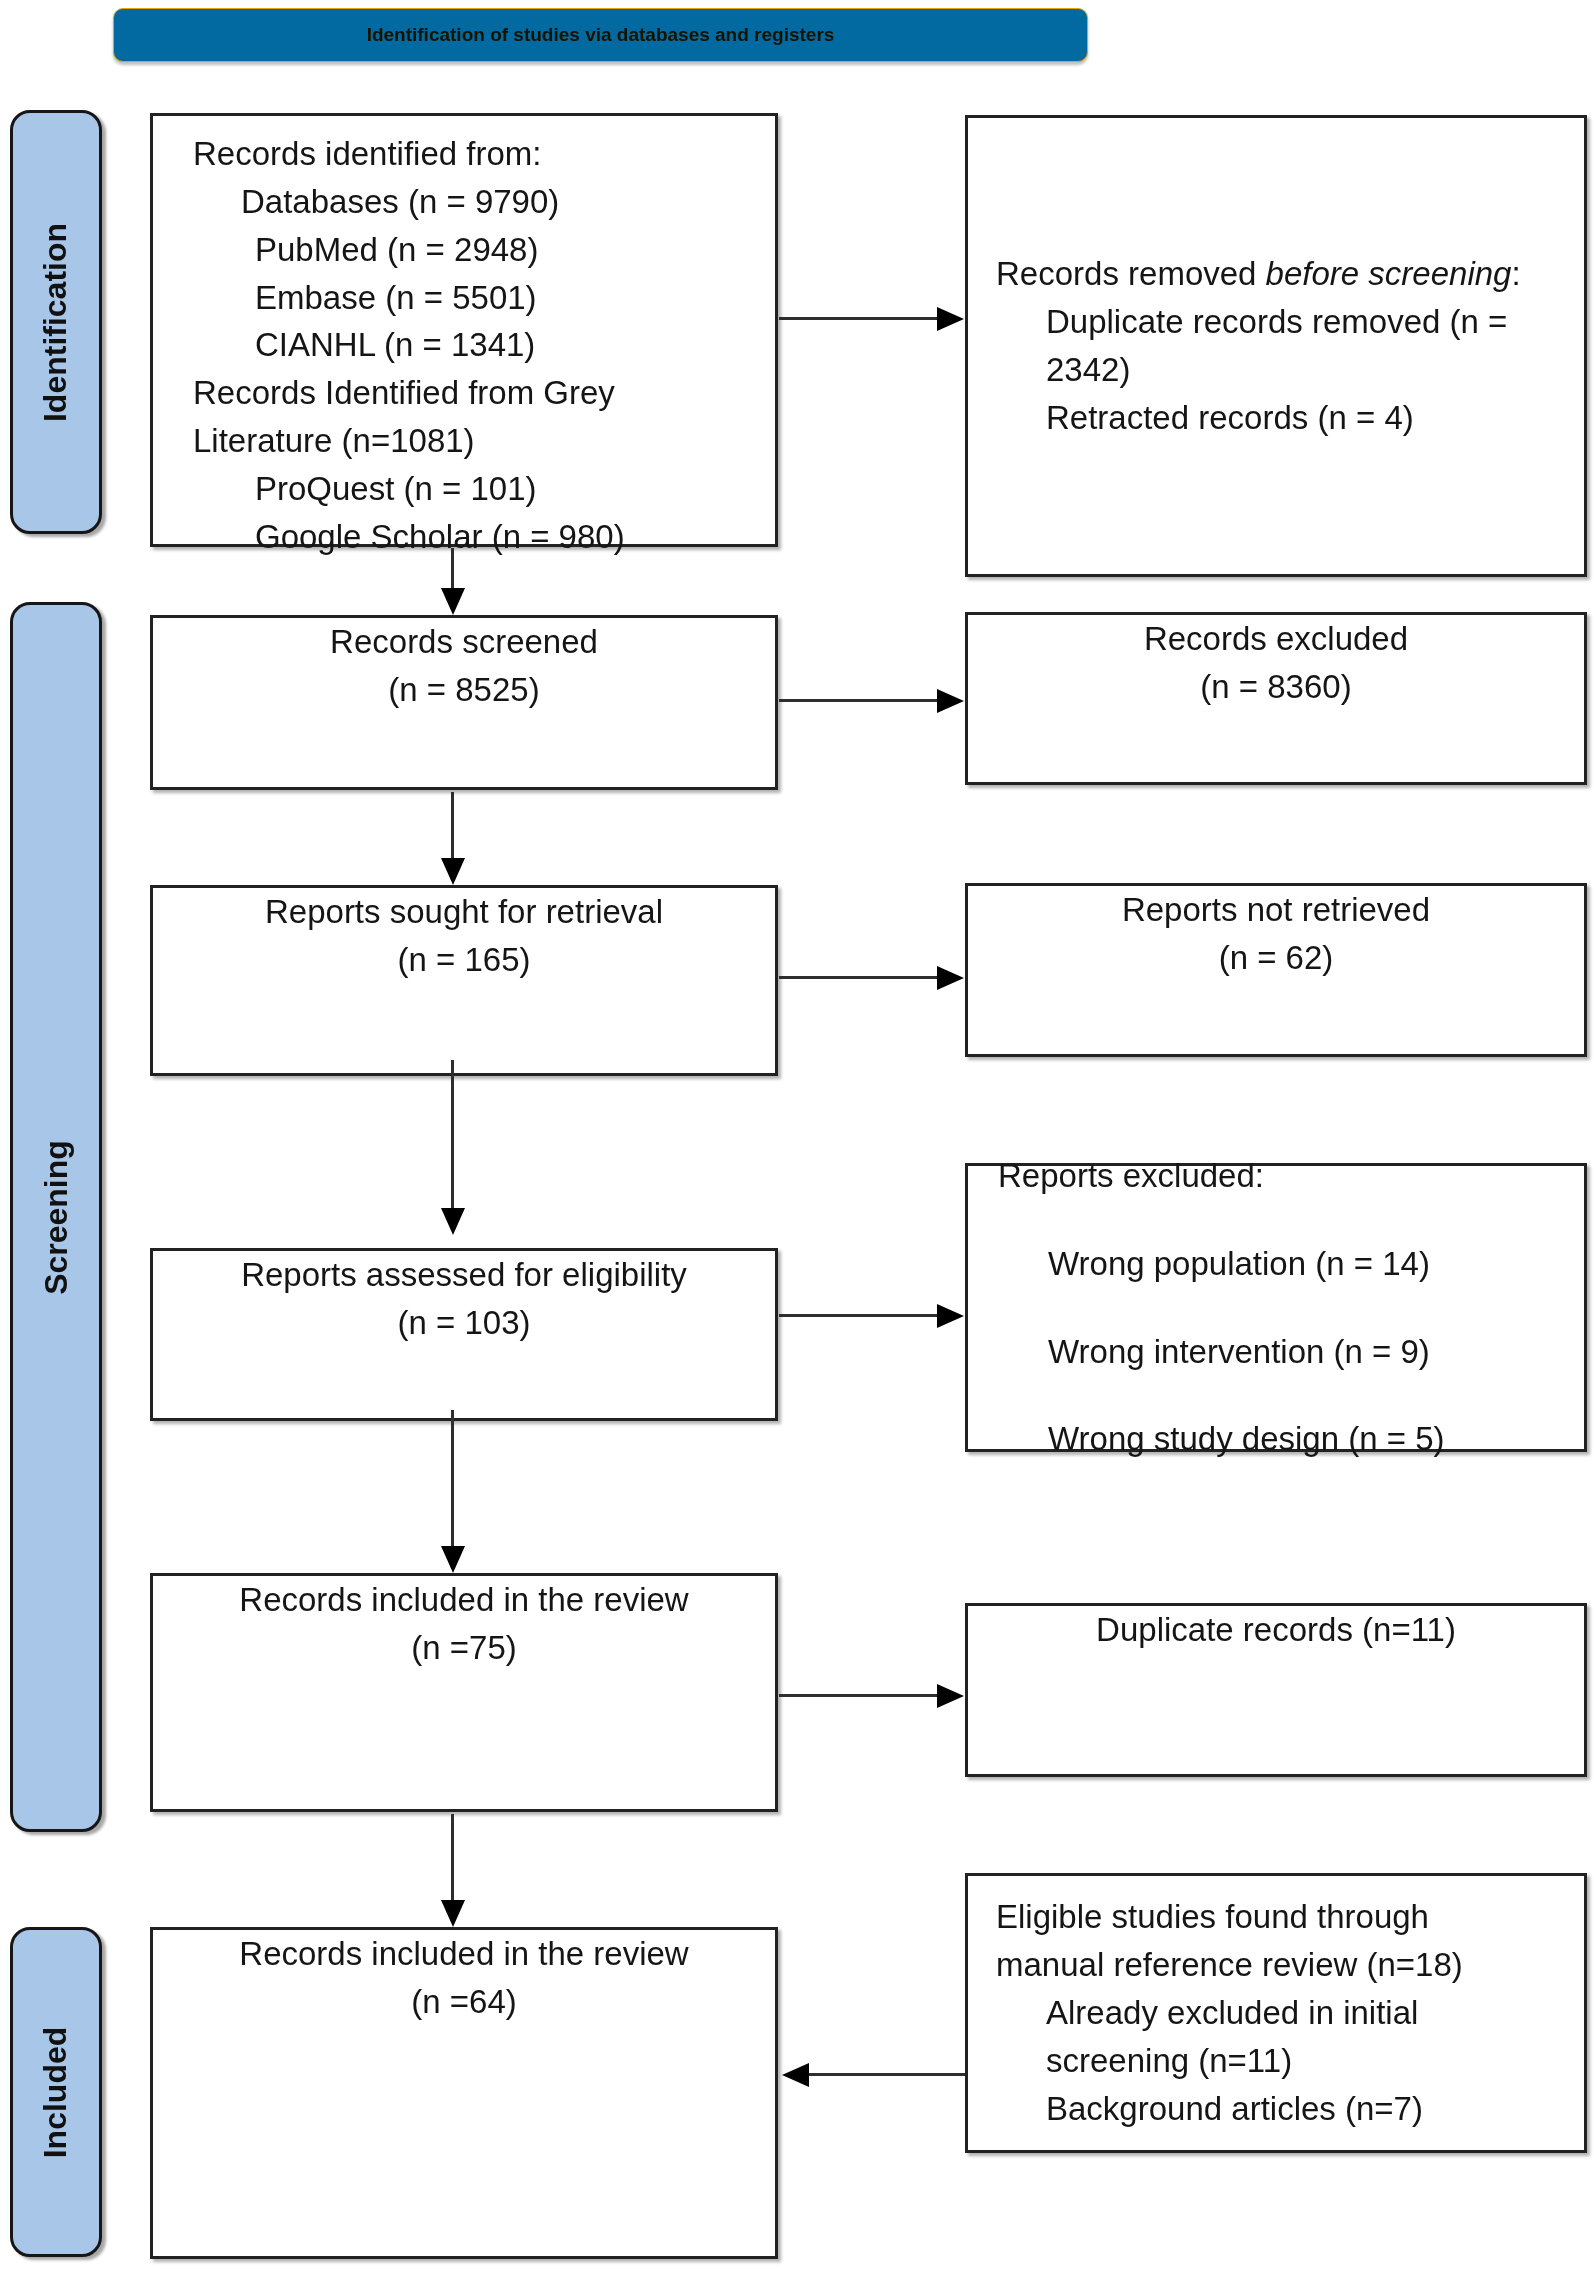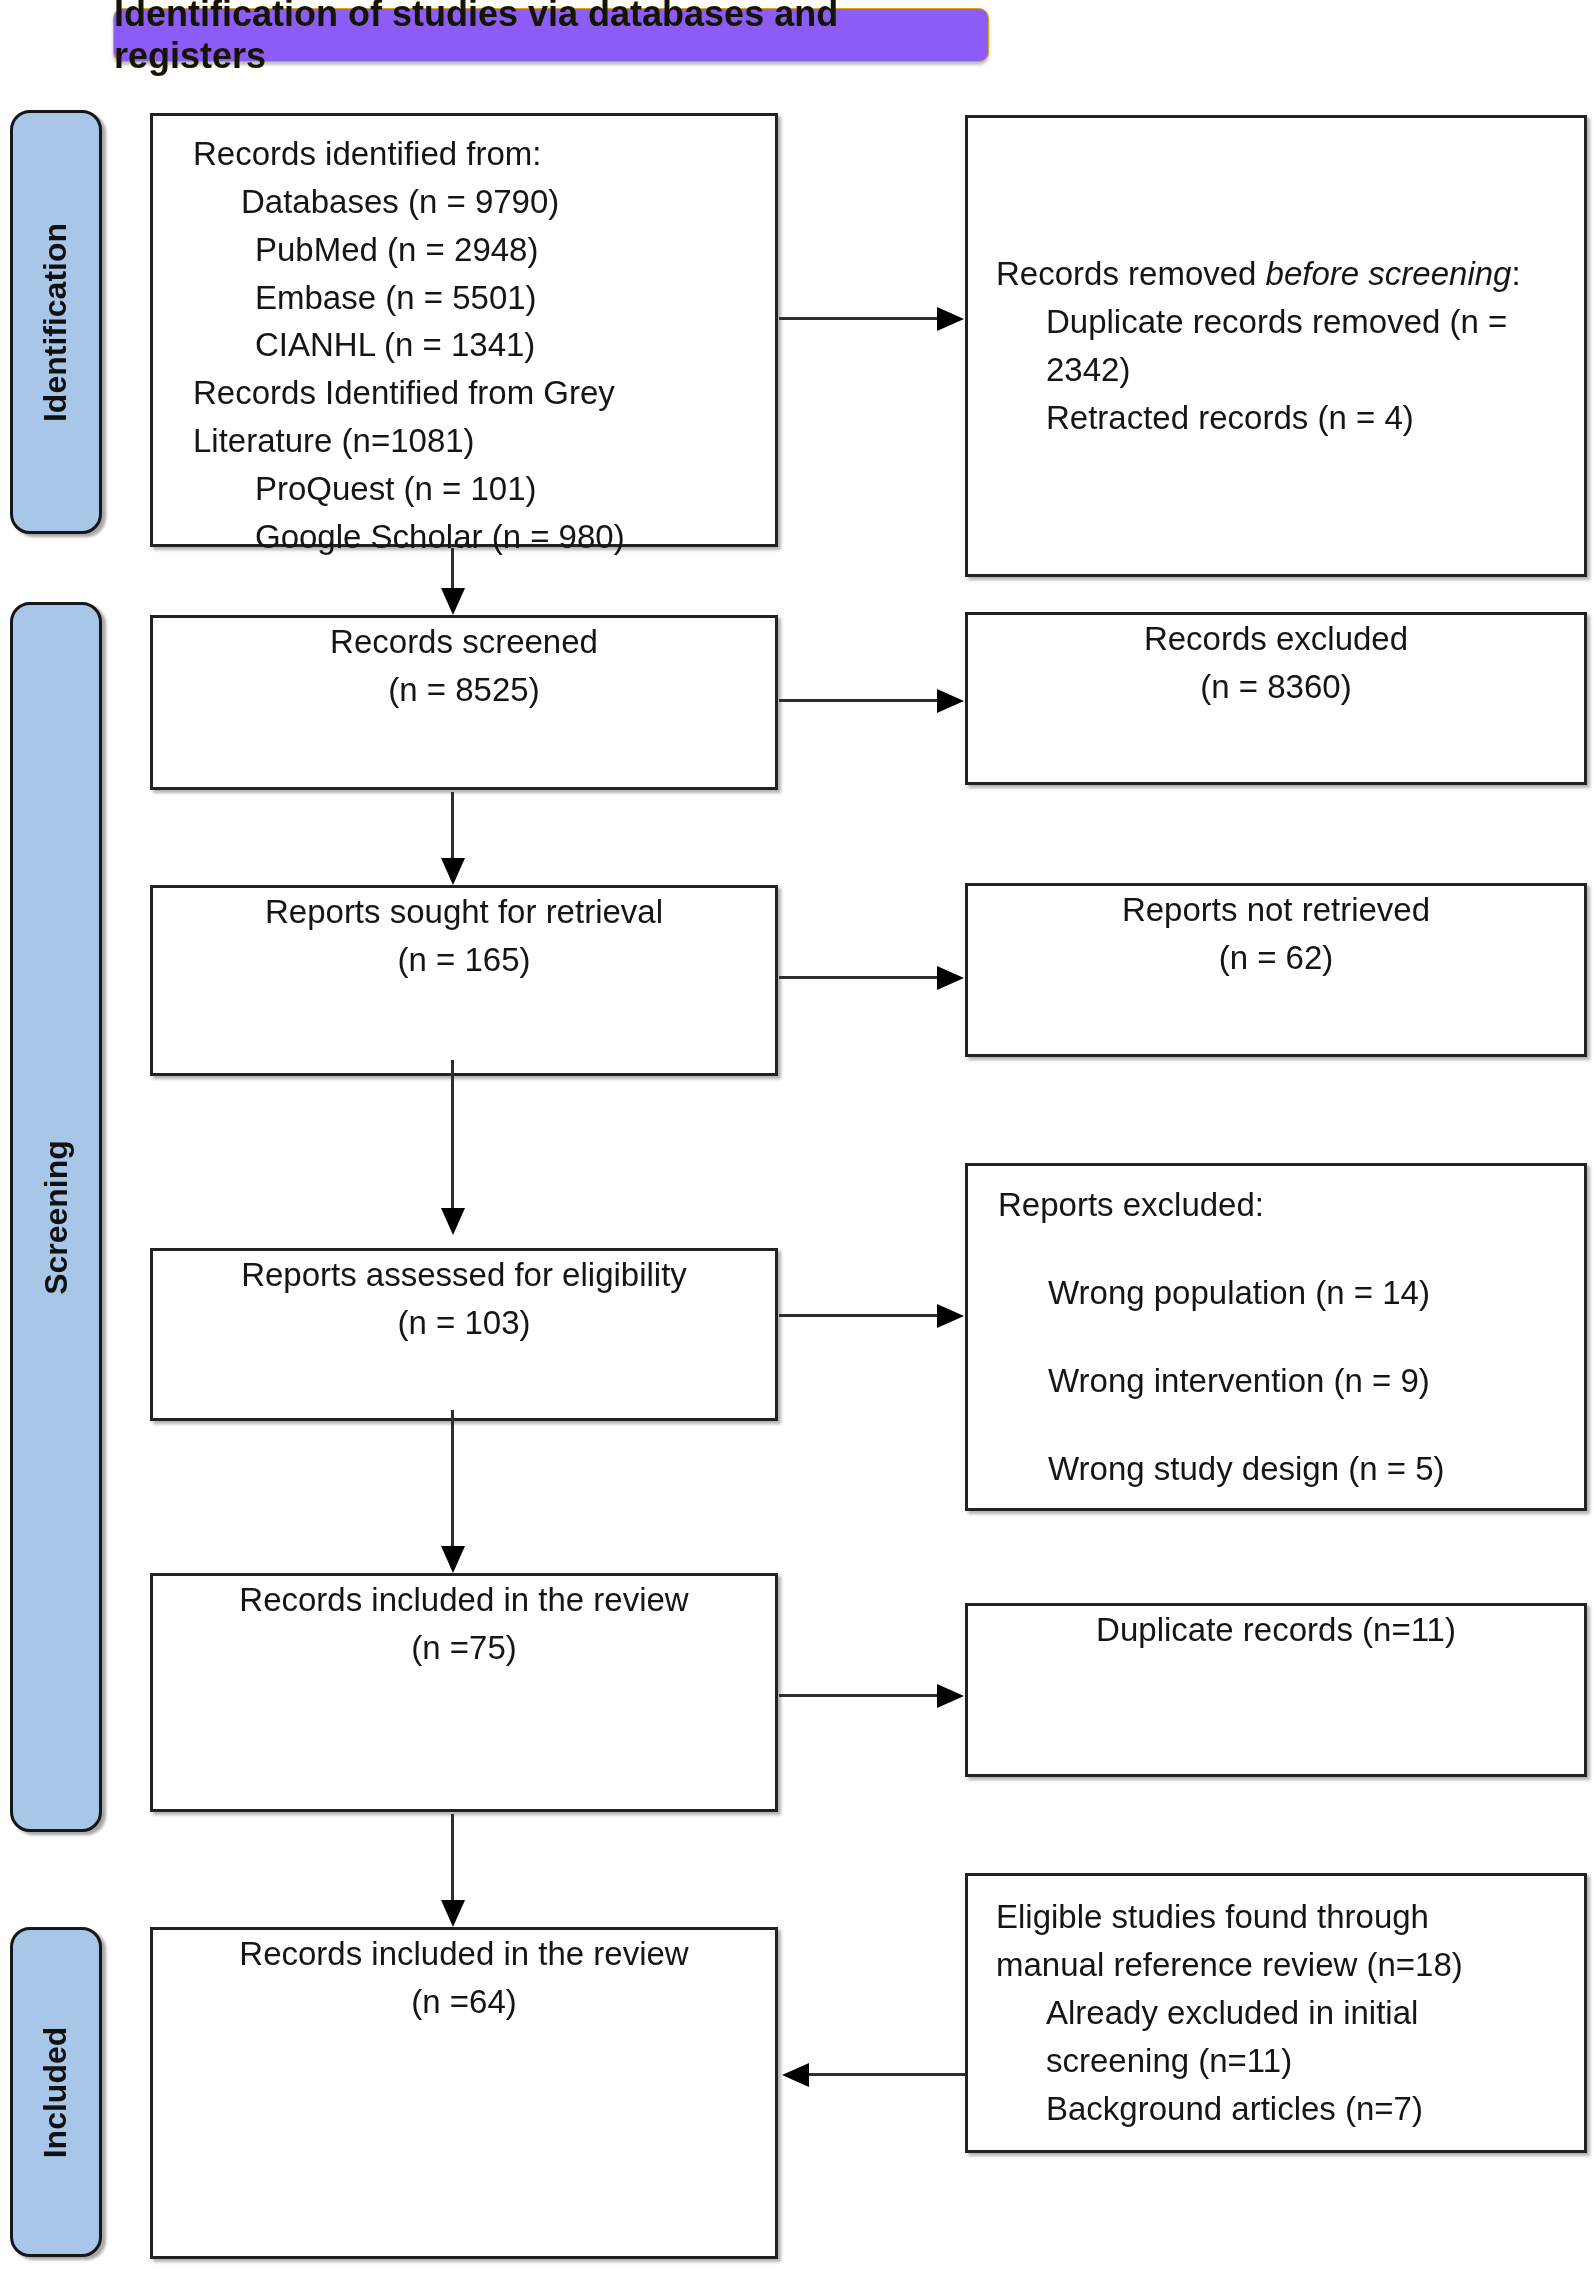--- a/index.html
+++ b/index.html
@@ -14,27 +14,27 @@
     height: 2269px;
     background: #ffffff;
     overflow: hidden;
     color: #111;
   }
 
   
   .banner {
     position: absolute;
     left: 113px; top: 8px;
-    width: 876px; height: 54px;
-    background: #8b5cf6;
+    width: 975px; height: 54px;
+    background: #0369a1;
     border: 1px solid #e3a404;
     border-radius: 10px;
     box-shadow: 0 3px 3px rgba(0,0,0,0.25);
     display: flex; align-items: center; justify-content: center;
-    font-size: 36px; font-weight: bold; color: #161300;
+    font-size: 19px; font-weight: bold; color: #161300;
     box-sizing: border-box;
   }
 
   
   .stage {
     position: absolute;
     left: 10px; width: 92px;
     background: #A8C6E8;
     border: 3px solid #161616;
     border-radius: 20px;
@@ -76,21 +76,21 @@
     text-align: left;
   }
 
   .box-identified      { top: 113px;  height: 434px; padding: 14px 56px 0 40px; }
   .box-removed         { top: 115px;  height: 462px; padding: 0 40px 0 28px; }
   .box-screened        { top: 615px;  height: 175px; }
   .box-rec-excluded    { top: 612px;  height: 173px; }
   .box-sought          { top: 885px;  height: 191px; }
   .box-not-retrieved   { top: 883px;  height: 174px; }
   .box-assessed        { top: 1248px; height: 173px; }
-  .box-rep-excluded    { top: 1163px; height: 348px; padding: 0 30px 0 30px; gap: 40px; }
+  .box-rep-excluded    { top: 1163px; height: 289px; padding: 0 30px 0 30px; gap: 40px; }
   .box-included75      { top: 1573px; height: 239px; }
   .box-duplicates      { top: 1603px; height: 174px; }
   .box-included64      { top: 1927px; height: 332px; }
   .box-manual          { top: 1873px; height: 280px; padding: 0 80px 0 28px; }
 
   .ind1 { padding-left: 48px; }
   .ind2 { padding-left: 62px; }
   .item { padding-left: 50px; }
   .box-removed .item { max-width: 470px; }
   .it { font-style: italic; }

